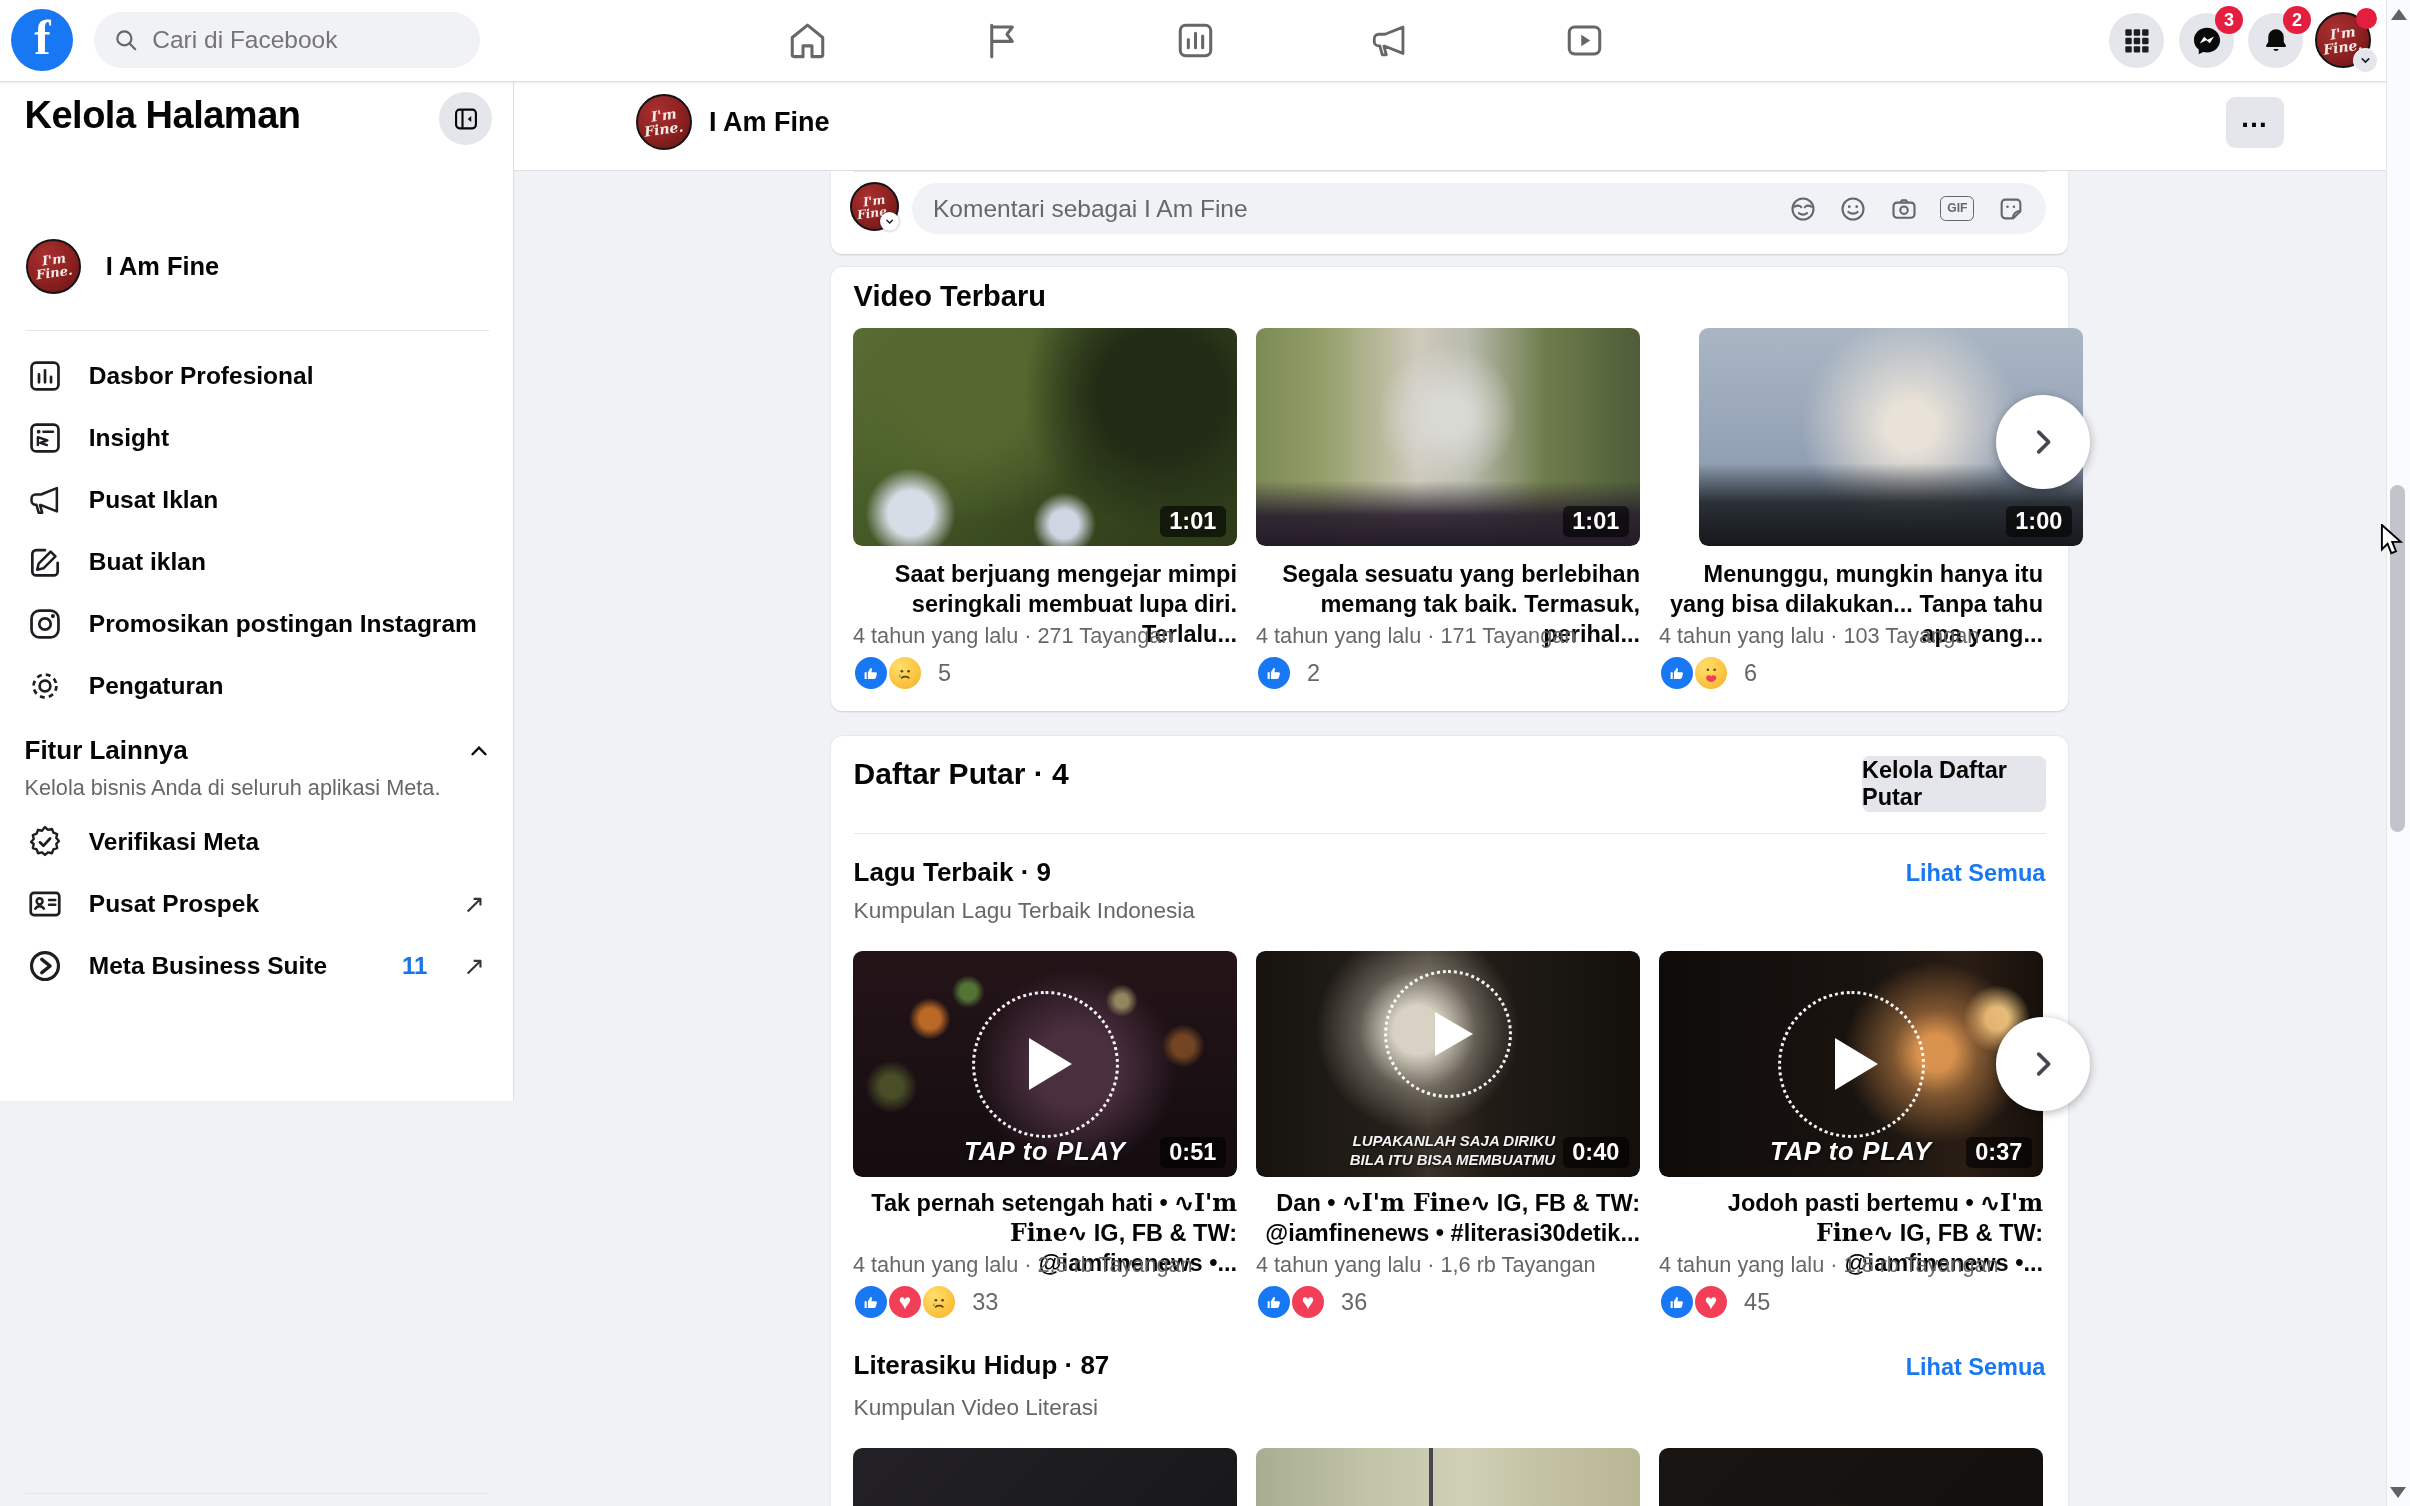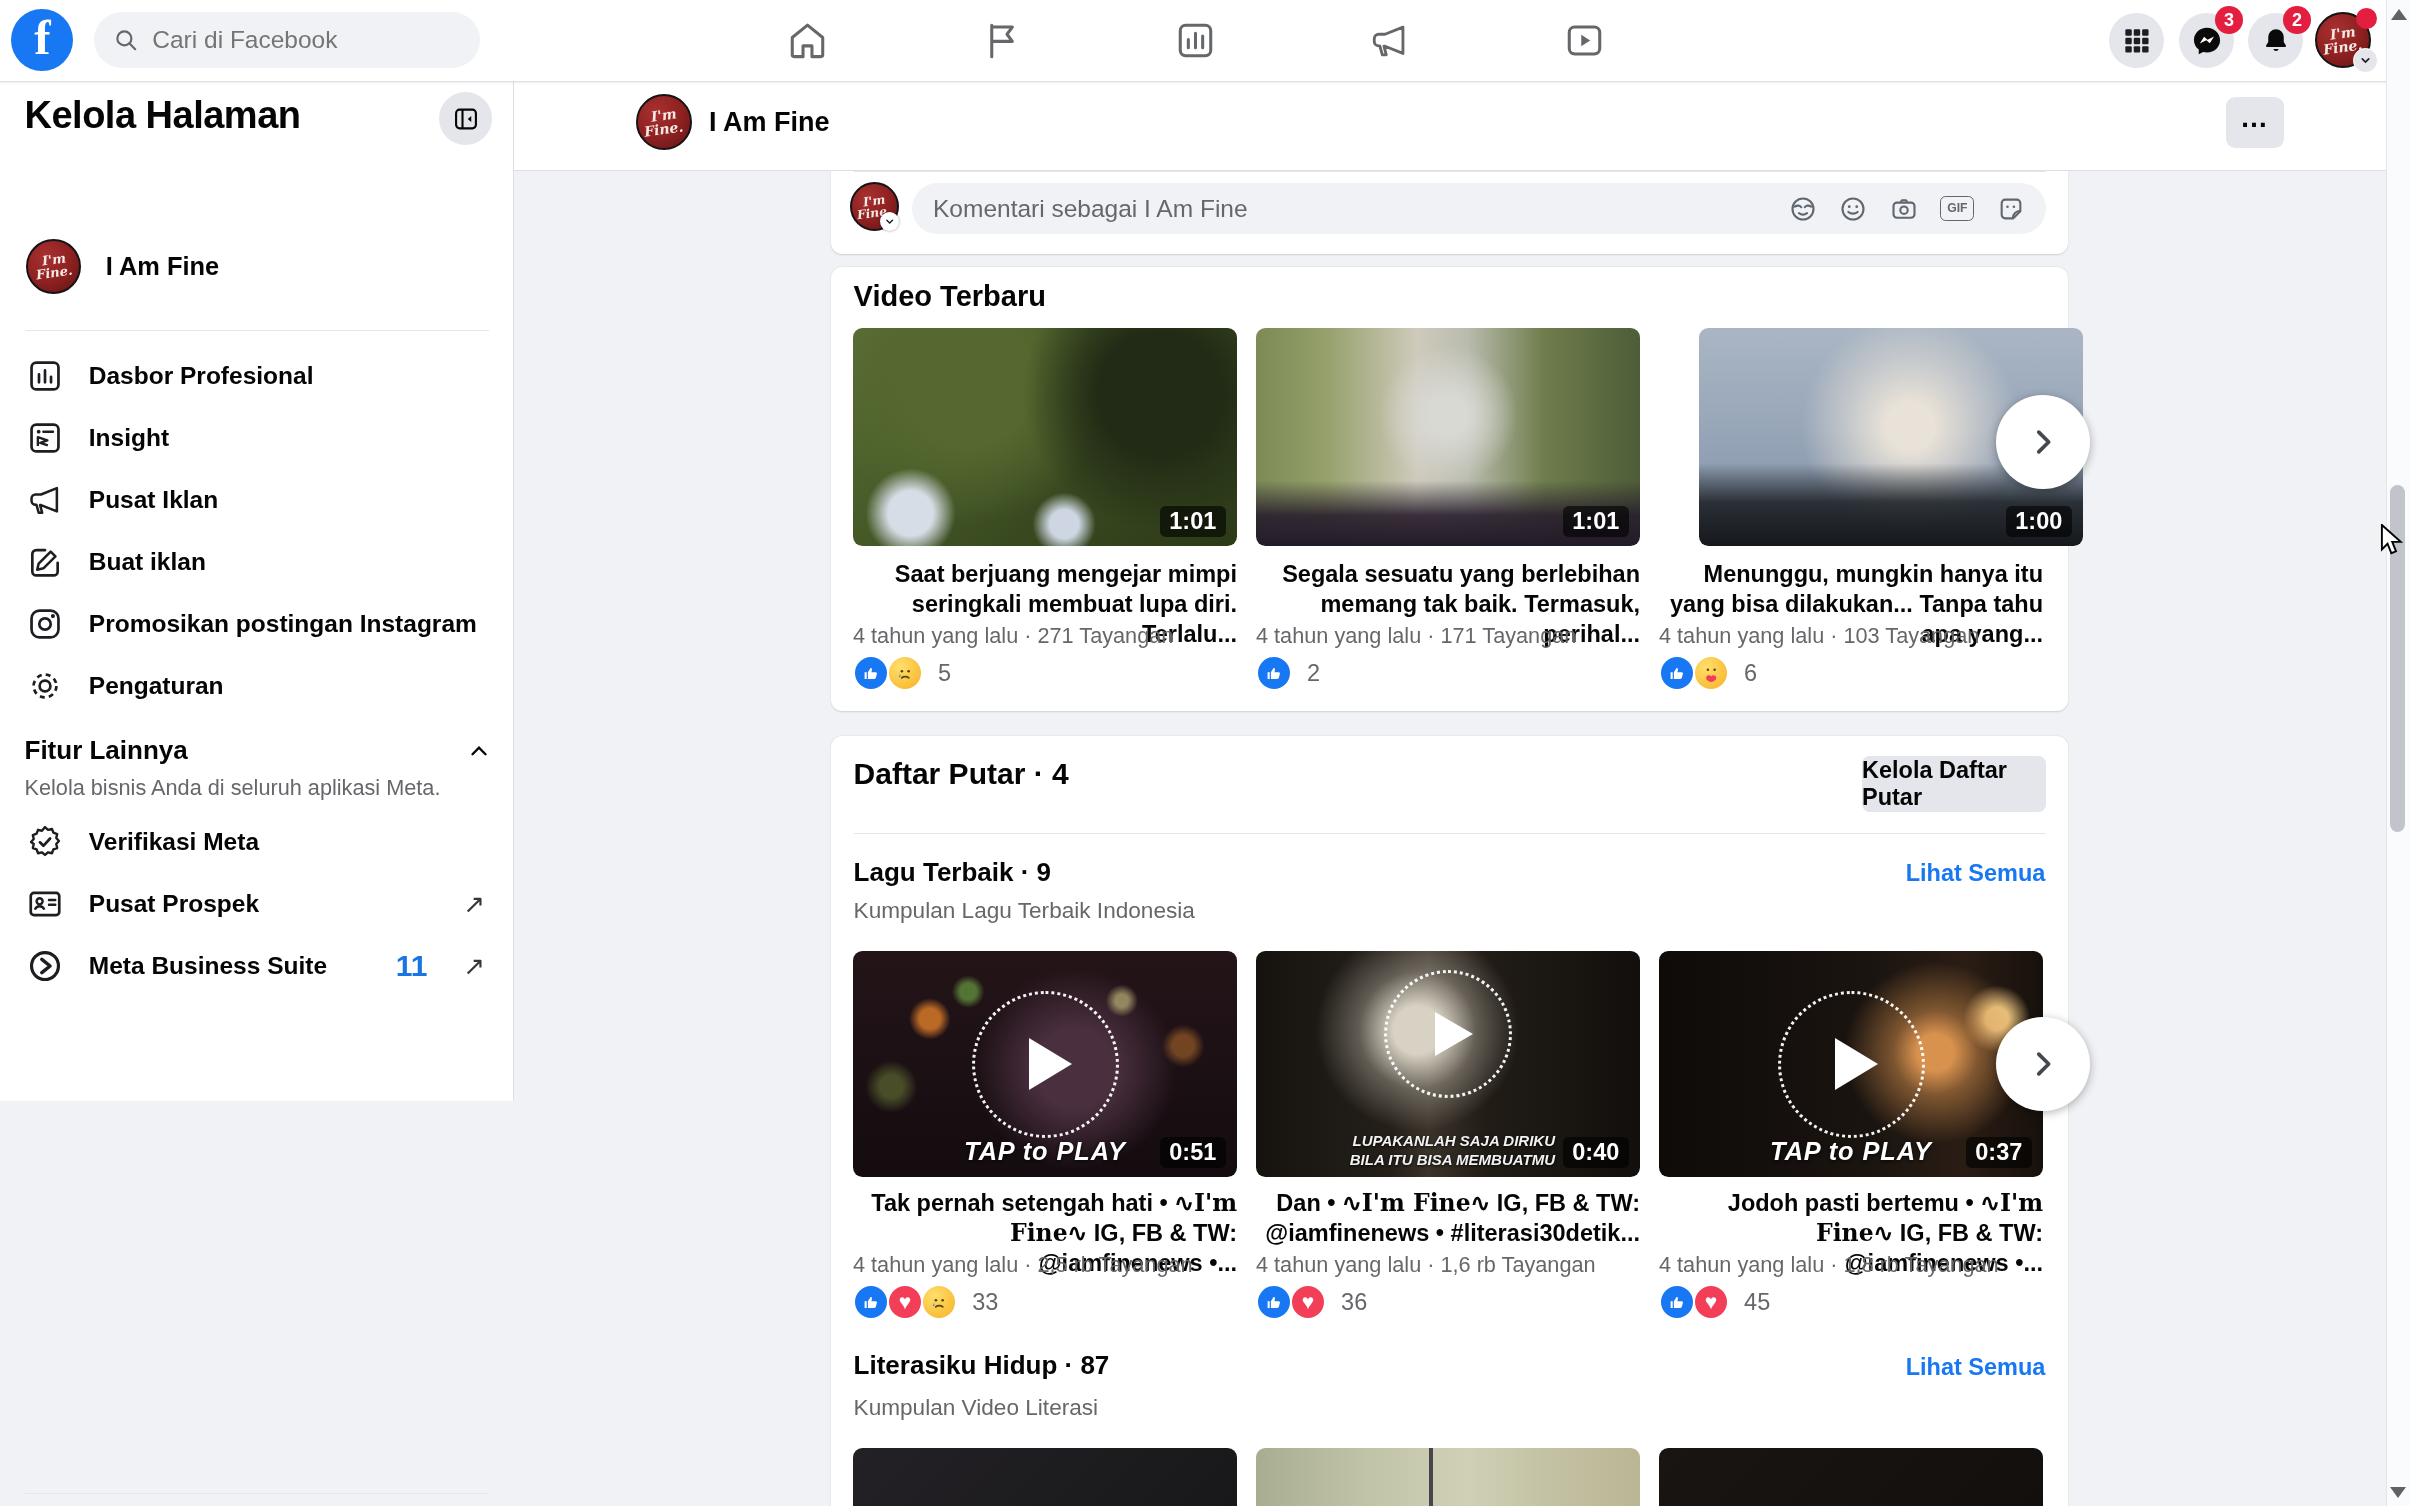--- a/index.html
+++ b/index.html
@@ -25,21 +25,21 @@
   .sidebar{position:absolute;left:0;top:81px;width:513px;height:1020px;background:#fff;border-right:0.9px solid #dddfe2;z-index:20;}
   .sb-title{position:absolute;left:24.5px;top:13px;font-size:38px;font-weight:800;letter-spacing:-0.5px;}
   .sb-collapse{position:absolute;left:439px;top:11.3px;width:53px;height:53px;border-radius:50%;background:#e4e6eb;display:flex;align-items:center;justify-content:center;color:#050505;}
   .sb-row{position:absolute;left:15px;width:483px;height:62px;border-radius:7.5px;display:flex;align-items:center;gap:24.5px;padding-left:11.3px;box-sizing:border-box;}
   .sb-row .lbl{font-size:24.5px;font-weight:600;}
   .sb-ico{width:38px;height:38px;color:#1c1e21;flex:0 0 38px;}
   .sb-div{position:absolute;left:24.5px;width:464px;height:0.9px;background:#e4e6eb;}
   .sb-sec{position:absolute;left:24.5px;font-size:26px;font-weight:700;text-align:right;}
   .sb-sub{position:absolute;left:24.5px;font-size:21.7px;color:#65676b;}
   .ext{margin-left:auto;margin-right:13px;font-size:26px;color:#33363a;}
-  .mbs-badge{margin-left:auto;font-size:30px;font-weight:600;color:#1b74e4;}
+  .mbs-badge{margin-left:auto;font-size:24px;font-weight:600;color:#1b74e4;}
   
   .mheader{position:absolute;left:514px;top:81px;width:1896px;height:89px;background:#fff;border-bottom:0.9px solid #dddfe2;z-index:10;}
   .mh-title{position:absolute;left:709px;top:107px;font-size:27px;font-weight:700;}
   .more-btn{position:absolute;left:2226px;top:97px;width:58px;height:51px;border-radius:9.4px;background:#e4e6eb;font-size:28px;font-weight:700;text-align:center;line-height:41px;letter-spacing:1.9px;color:#050505;}
   .card{position:absolute;left:831px;width:1237px;background:#fff;border-radius:11.3px;box-shadow:0 0.9px 1.9px rgba(0,0,0,.15);}
   .composer{top:171px;height:83px;border-radius:0 0 11.3px 11.3px;}
   .comp-div{position:absolute;left:22.6px;top:0;width:1192px;height:0.9px;background:#e4e6eb;}
   .comp-pill{position:absolute;left:81px;top:12.2px;width:1134px;height:51px;border-radius:25.4px;background:#f0f2f5;display:flex;align-items:center;padding:0 21px;box-sizing:border-box;color:#65676b;font-size:24.5px;}
   .comp-icons{margin-left:auto;display:flex;gap:22.6px;color:#606770;align-items:center;}
   .gifbox{width:34px;height:24.5px;border:1.9px solid #606770;border-radius:5.6px;font-size:12.2px;font-weight:700;text-align:center;line-height:22.6px;color:#606770;box-sizing:border-box;}

